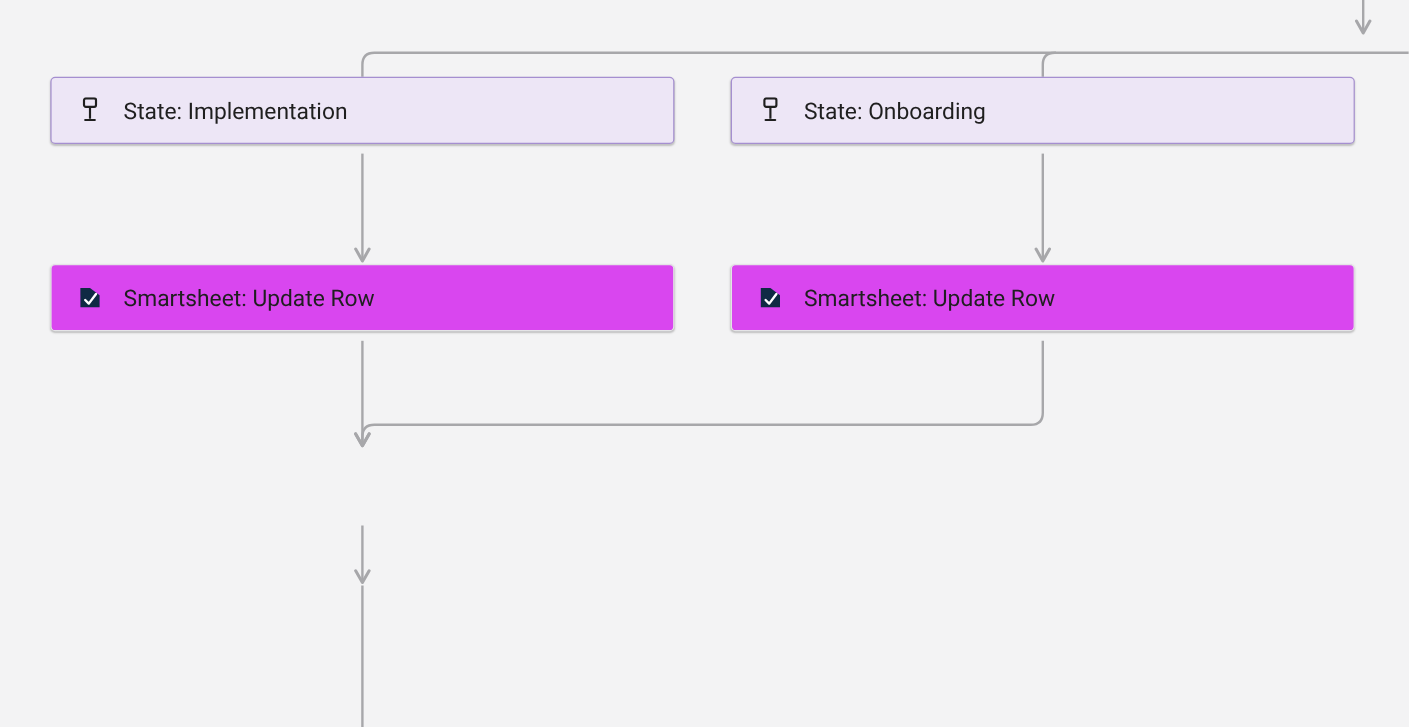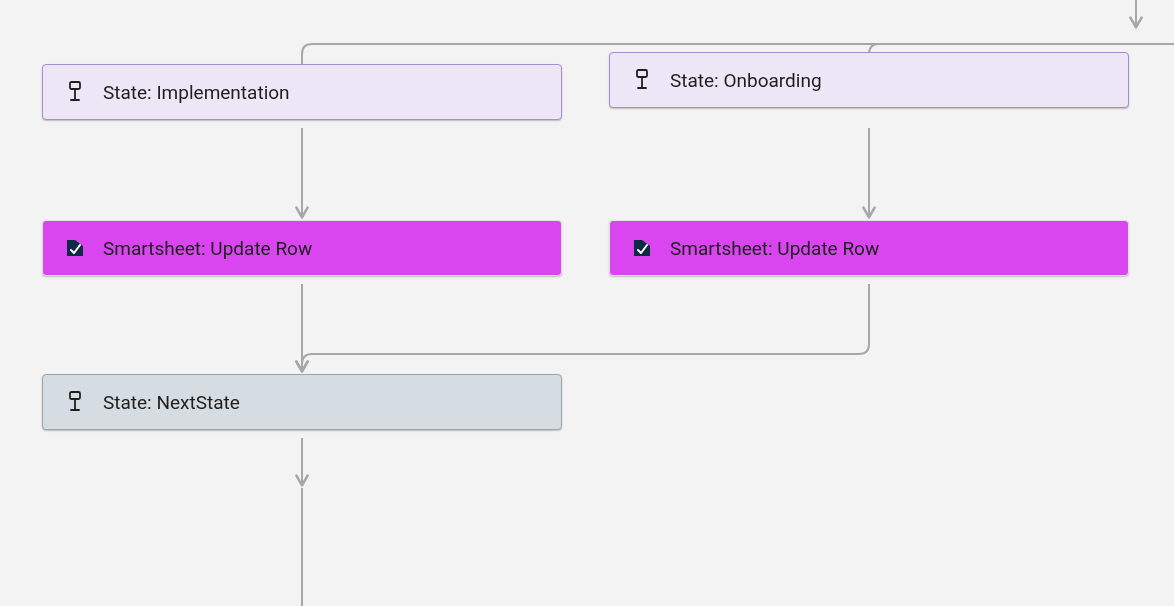--- a/index.html
+++ b/index.html
@@ -95,21 +95,21 @@
     <span class="icon">
       <svg width="16" height="22" viewBox="0 0 16 22" xmlns="http://www.w3.org/2000/svg">
         <rect x="3" y="1" width="10" height="7" rx="1.5" fill="none" stroke="#1f1f1f" stroke-width="1.8"></rect>
         <line x1="8" y1="8" x2="8" y2="18" stroke="#1f1f1f" stroke-width="1.8"></line>
         <line x1="4" y1="19" x2="12" y2="19" stroke="#1f1f1f" stroke-width="1.8" stroke-linecap="round"></line>
       </svg>
     </span>
     <span>State: Implementation</span>
   </div>
 
-  <div class="node state" style="left:609px; top:52px;">
+  <div class="node state" style="left:609px; top:64px;">
     <span class="icon">
       <svg width="16" height="22" viewBox="0 0 16 22" xmlns="http://www.w3.org/2000/svg">
         <rect x="3" y="1" width="10" height="7" rx="1.5" fill="none" stroke="#1f1f1f" stroke-width="1.8"></rect>
         <line x1="8" y1="8" x2="8" y2="18" stroke="#1f1f1f" stroke-width="1.8"></line>
         <line x1="4" y1="19" x2="12" y2="19" stroke="#1f1f1f" stroke-width="1.8" stroke-linecap="round"></line>
       </svg>
     </span>
     <span>State: Onboarding</span>
   </div>
 
@@ -126,24 +126,14 @@
   <div class="node action" style="left:609px; top:220px;">
     <span class="icon">
       <svg width="20" height="20" viewBox="0 0 20 20" xmlns="http://www.w3.org/2000/svg">
         <path d="M 2 2 L 2 18 L 18 18 L 18 8 L 10 2 Z" fill="#0f2a44"></path>
         <path d="M 6 12 L 9 15 L 15 7" fill="none" stroke="#ffffff" stroke-width="2" stroke-linecap="round" stroke-linejoin="round"></path>
       </svg>
     </span>
     <span>Smartsheet: Update Row</span>
   </div>
 
-  <div class="node state selected" style="left:42px; top:374px;">
-    <span class="icon">
-      <svg width="16" height="22" viewBox="0 0 16 22" xmlns="http://www.w3.org/2000/svg">
-        <rect x="3" y="1" width="10" height="7" rx="1.5" fill="none" stroke="#1f1f1f" stroke-width="1.8"></rect>
-        <line x1="8" y1="8" x2="8" y2="18" stroke="#1f1f1f" stroke-width="1.8"></line>
-        <line x1="4" y1="19" x2="12" y2="19" stroke="#1f1f1f" stroke-width="1.8" stroke-linecap="round"></line>
-      </svg>
-    </span>
-    <span>State: NextState</span>
-  </div>
 
 </div>
 
 </body></html>

